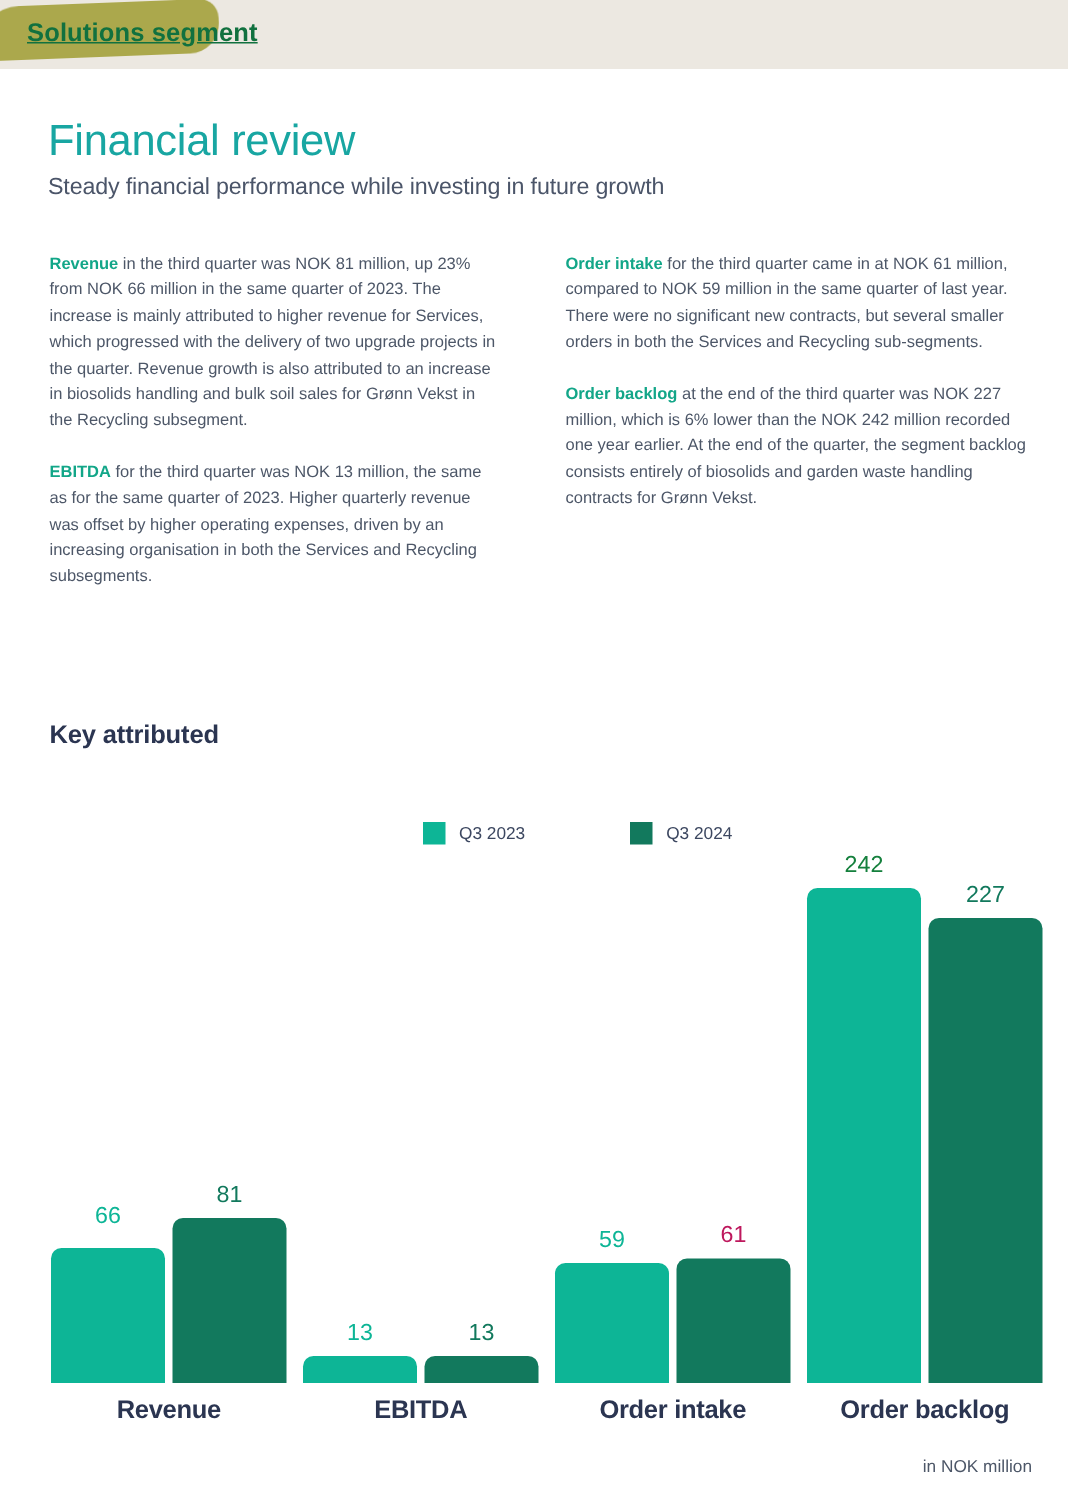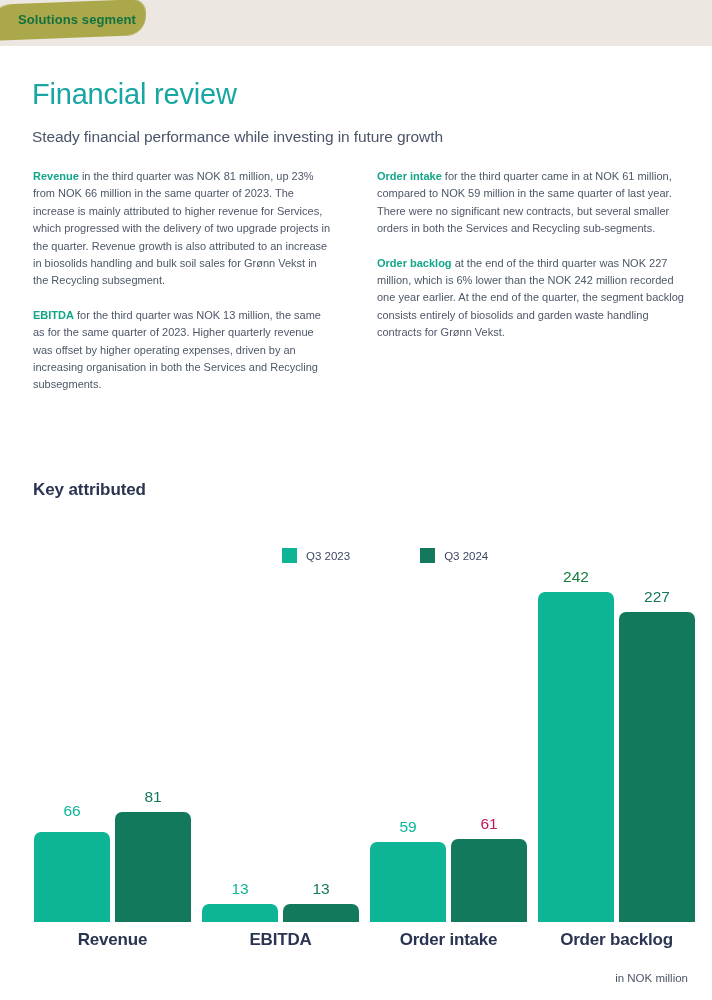--- a/index.html
+++ b/index.html
@@ -33,41 +33,42 @@
     background: #a9a646;
     border-radius: 30px 14px 22px 10px;
     transform: rotate(-2.2deg);
     filter: blur(0.4px);
     opacity: 0.96;
   }
   .segment-badge-label {
     position: absolute;
     left: 18px;
     top: 12px;
-    font-size: 13px;
+    font-size: 17px;
     font-weight: bold;
     letter-spacing: 0.1px;
     color: #11713f;
     z-index: 4;
+    text-decoration: underline;
   }
 
   
   .page-title {
     position: absolute;
     left: 32px;
     top: 78px;
     font-size: 29px;
     font-weight: normal;
     color: #18a6a2;
     letter-spacing: -0.2px;
   }
   .page-subtitle {
     position: absolute;
     left: 32px;
-    top: 128px;
+    top: 116px;
     font-size: 15.5px;
     font-weight: normal;
     color: #4b5569;
     letter-spacing: -0.1px;
   }
 
   
   .col {
     position: absolute;
     top: 168px;

